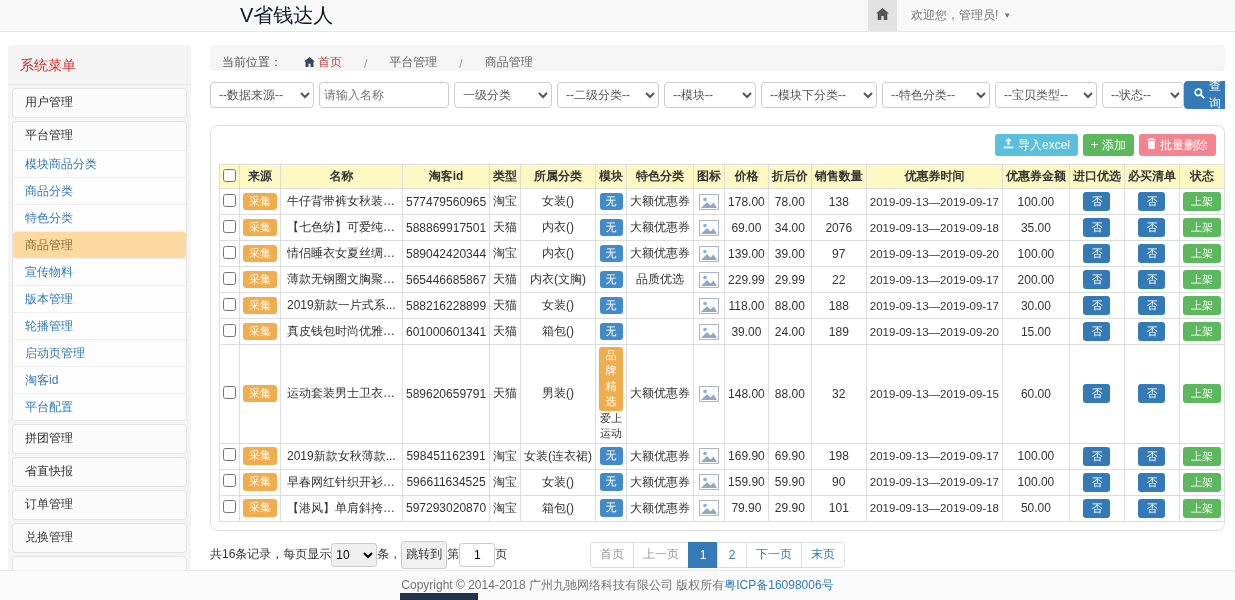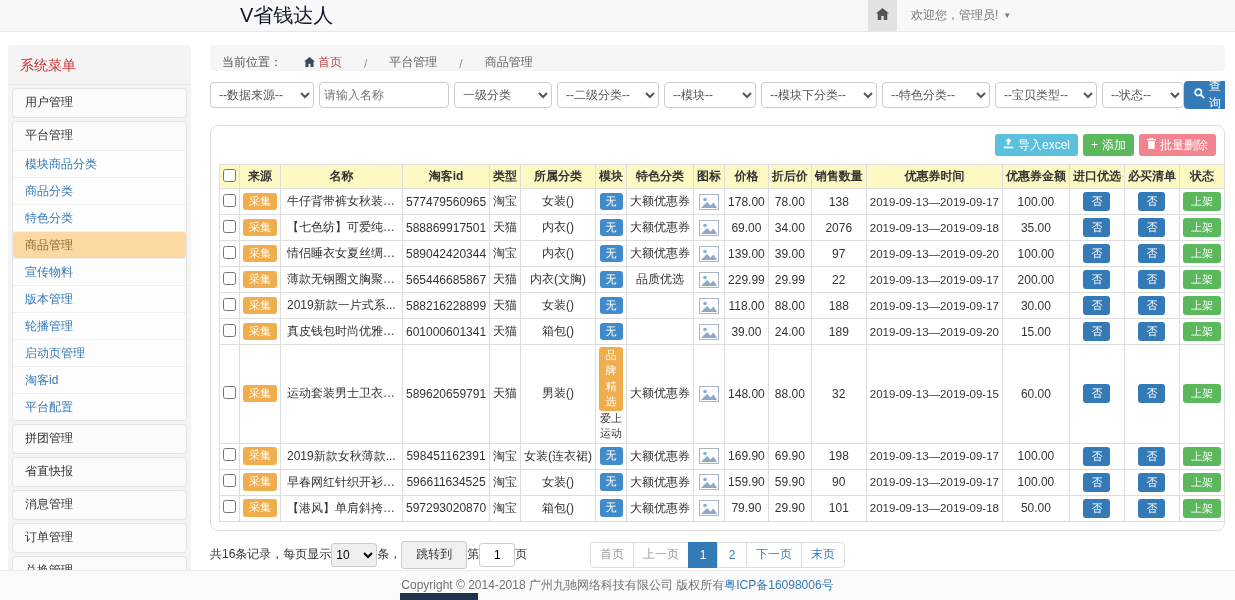--- a/index.html
+++ b/index.html
@@ -71,21 +71,21 @@
   .mini-btn{border:none;color:#fff;font-size:11px;padding:2px 8px;border-radius:3px;cursor:pointer;font-family:inherit}
   .mini-btn.blue{background:#337ab7}
   .mini-btn.green{background:#5cb85c}
   input[type=checkbox]{width:13px;height:13px;cursor:pointer}
 
   
   .table-footer{display:flex;align-items:center;margin-top:10px}
   .tf-left{flex:1;display:flex;align-items:center;color:#333}
   .tf-right{flex:1}
   .per-page-select{width:46px;height:24px;border:1px solid #ccc;border-radius:3px;font-size:12px;font-family:inherit}
-  .jump-btn{height:28px;border:1px solid #ccc;background:#f0f0f0;border-radius:3px;padding:0 14px;font-size:12px;color:#333;cursor:pointer;font-family:inherit}
+  .jump-btn{height:28px;border:1px solid #ccc;background:#f0f0f0;border-radius:3px;padding:0 4px;font-size:12px;color:#333;cursor:pointer;font-family:inherit}
   .jump-input{width:36px;height:24px;border:1px solid #ccc;border-radius:3px;text-align:center;font-size:12px;font-family:inherit}
   .pagination{display:flex;justify-content:center}
   .page-btn{height:26px;min-width:30px;padding:0 9px;border:1px solid #ddd;background:#fff;color:#337ab7;font-size:12px;margin-left:-1px;cursor:pointer;font-family:inherit}
   .page-btn:first-child{border-radius:4px 0 0 4px;margin-left:0}
   .page-btn:last-child{border-radius:0 4px 4px 0}
   .page-btn.disabled{color:#999}
   .page-btn.active{background:#337ab7;border-color:#337ab7;color:#fff}
 
   
   .footer{position:absolute;left:0;right:0;bottom:0;height:30px;background:#fafafa;border-top:1px solid #ececec;display:flex;align-items:center;justify-content:center;color:#737373;z-index:5}
@@ -129,23 +129,20 @@
           <div class="menu-sub" data-name="sidebar-subitem-1-6">轮播管理</div>
           <div class="menu-sub" data-name="sidebar-subitem-1-7">启动页管理</div>
           <div class="menu-sub" data-name="sidebar-subitem-1-8">淘客id</div>
           <div class="menu-sub" data-name="sidebar-subitem-1-9">平台配置</div>
         </div>
         <div class="menu-group" data-name="menu-group-2">
           <div class="menu-top" data-name="sidebar-item-2">拼团管理</div>
         </div>
         <div class="menu-group" data-name="menu-group-3">
           <div class="menu-top" data-name="sidebar-item-3">省直快报</div>
-        </div>
-        <div class="menu-group" data-name="menu-group-4">
-          <div class="menu-top" data-name="sidebar-item-4">消息管理</div>
         </div>
         <div class="menu-group" data-name="menu-group-5">
           <div class="menu-top" data-name="sidebar-item-5">订单管理</div>
         </div>
         <div class="menu-group" data-name="menu-group-6">
           <div class="menu-top" data-name="sidebar-item-6">兑换管理</div>
         </div>
         <div class="menu-group menu-cut" data-name="menu-group-7">
           <div class="menu-top" data-name="sidebar-item-7"></div>
         </div>

